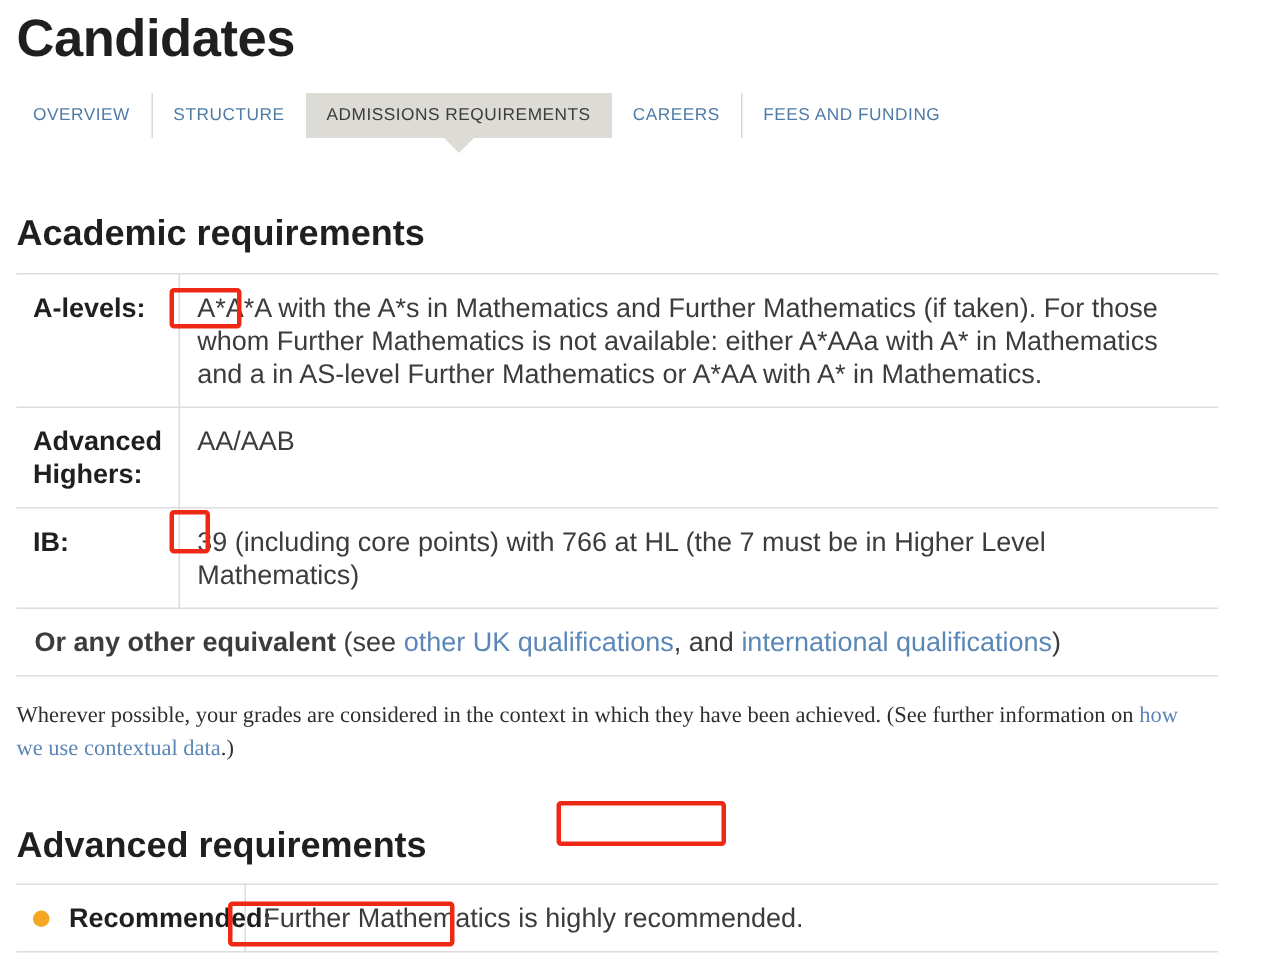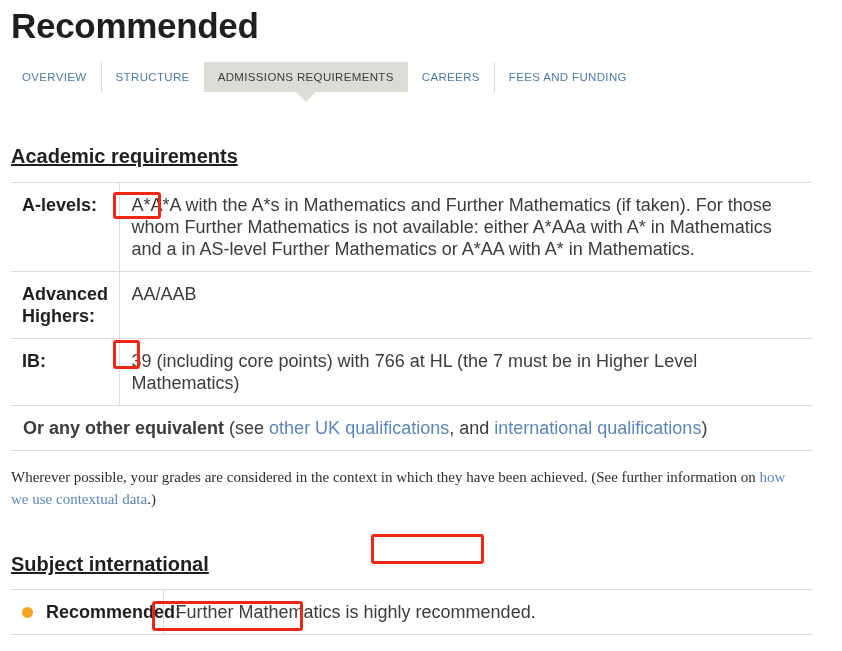--- a/index.html
+++ b/index.html
@@ -75,27 +75,26 @@
     margin-left: -10px;
     width: 0;
     height: 0;
     border-left: 10px solid transparent;
     border-right: 10px solid transparent;
     border-top: 10px solid #dddbd6;
   }
 
   
   .section-heading {
-    font-size: 20px;
+    font-size: 24px;
     font-weight: bold;
     color: #1f1f1f;
     margin: 0;
     padding-left: 3px;
     line-height: 24px;
-    text-decoration: underline;
   }
   .h-academic { margin-top: 52px; }
   .h-subject  { margin-top: 42px; }
 
   
   table.req {
     border-collapse: collapse;
     width: 801px;
     margin-left: 3px;
     table-layout: fixed;
@@ -173,21 +172,21 @@
   .hl-alevels { left: 113px;  top: 192px; width: 48px;  height: 27px; }
   .hl-ib      { left: 113px;  top: 340px; width: 27px;  height: 29px; }
   .hl-maths   { left: 371px;  top: 534px; width: 113px; height: 30px; }
   .hl-further { left: 152px;  top: 601px; width: 151px; height: 30px; }
 </style>
 </head>
 <body>
 
 <div class="page">
 
-  <h1 class="page-title">Recommended</h1>
+  <h1 class="page-title">Candidates</h1>
 
   <nav class="tabbar">
     <div class="tab">
       <span>OVERVIEW</span>
     </div>
     <div class="tab">
       <span>STRUCTURE</span>
     </div>
     <div class="tab active">
       <span>ADMISSIONS REQUIREMENTS</span>
@@ -222,21 +221,21 @@
         <td><span>39</span><span> (including core points) with 766 at HL (the 7 must be in Higher Level Mathematics)</span></td>
       </tr>
       <tr class="full">
         <td colspan="2"><b>Or any other equivalent</b><span> (see </span><a class="link">other UK qualifications</a><span>, and </span><a class="link">international qualifications</a><span>)</span></td>
       </tr>
     </tbody>
   </table>
 
   <p class="context-note"><span>Wherever possible, your grades are considered in the context in which they have been achieved.  (See further information on </span><a class="link">how we use contextual data</a><span>.)</span></p>
 
-  <h2 class="section-heading h-subject">Subject international</h2>
+  <h2 class="section-heading h-subject">Advanced requirements</h2>
 
   <table class="req t-subject">
     <colgroup>
         <col class="c1">
         <col class="c2">
       </colgroup>
     <tbody>
       <tr>
         <td class="label with-dot"><span class="dot orange"></span><span>Recommended:</span></td>
         <td><span>Further Mathematics</span><span> is highly recommended.</span></td>

